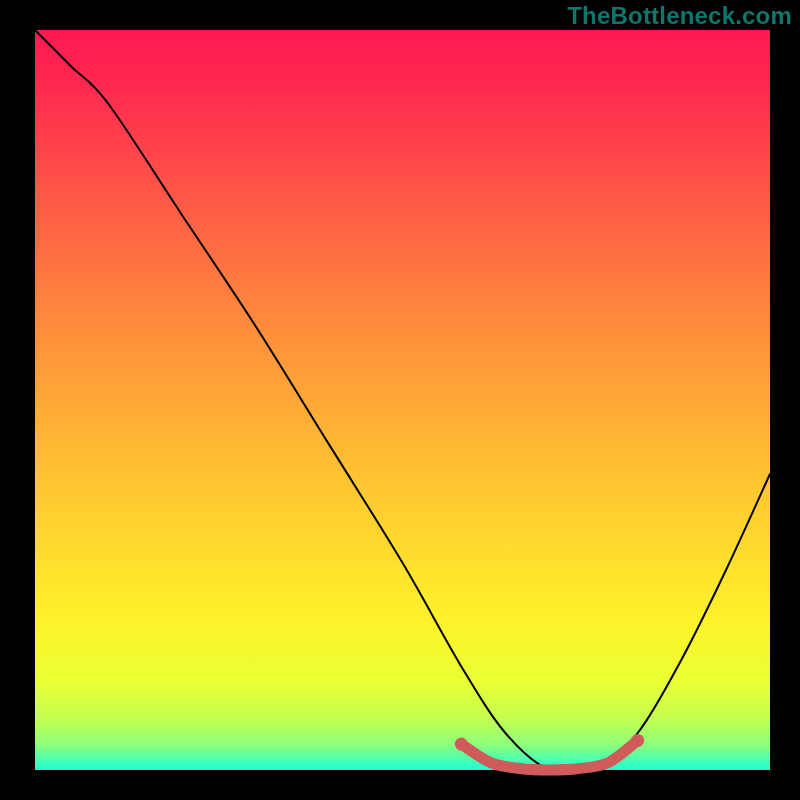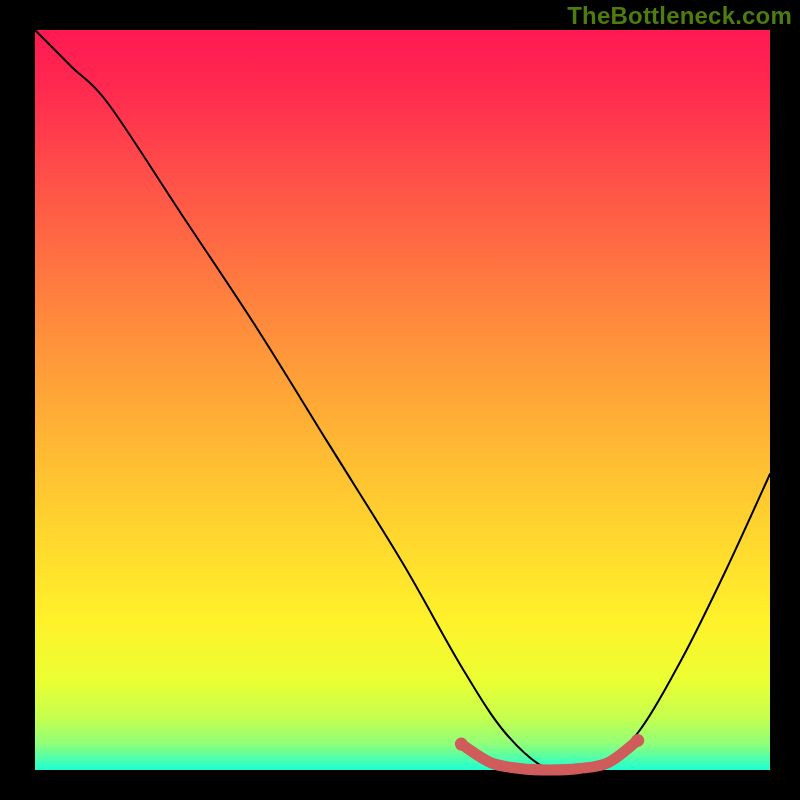--- a/index.html
+++ b/index.html
@@ -13,21 +13,21 @@
   .frame {
     position: relative;
     width: 800px;
     height: 800px;
     background: #000;
   }
   .watermark {
     position: absolute;
     top: 2px;
     right: 8px;
-    color: #4d7c0f;
+    color: #0f766e;
     font-family: Arial, Helvetica, sans-serif;
     font-size: 24px;
     font-weight: 600;
     letter-spacing: 0.2px;
     z-index: 50;
   }
   svg {
     position: absolute;
     top: 0;
     left: 0;

